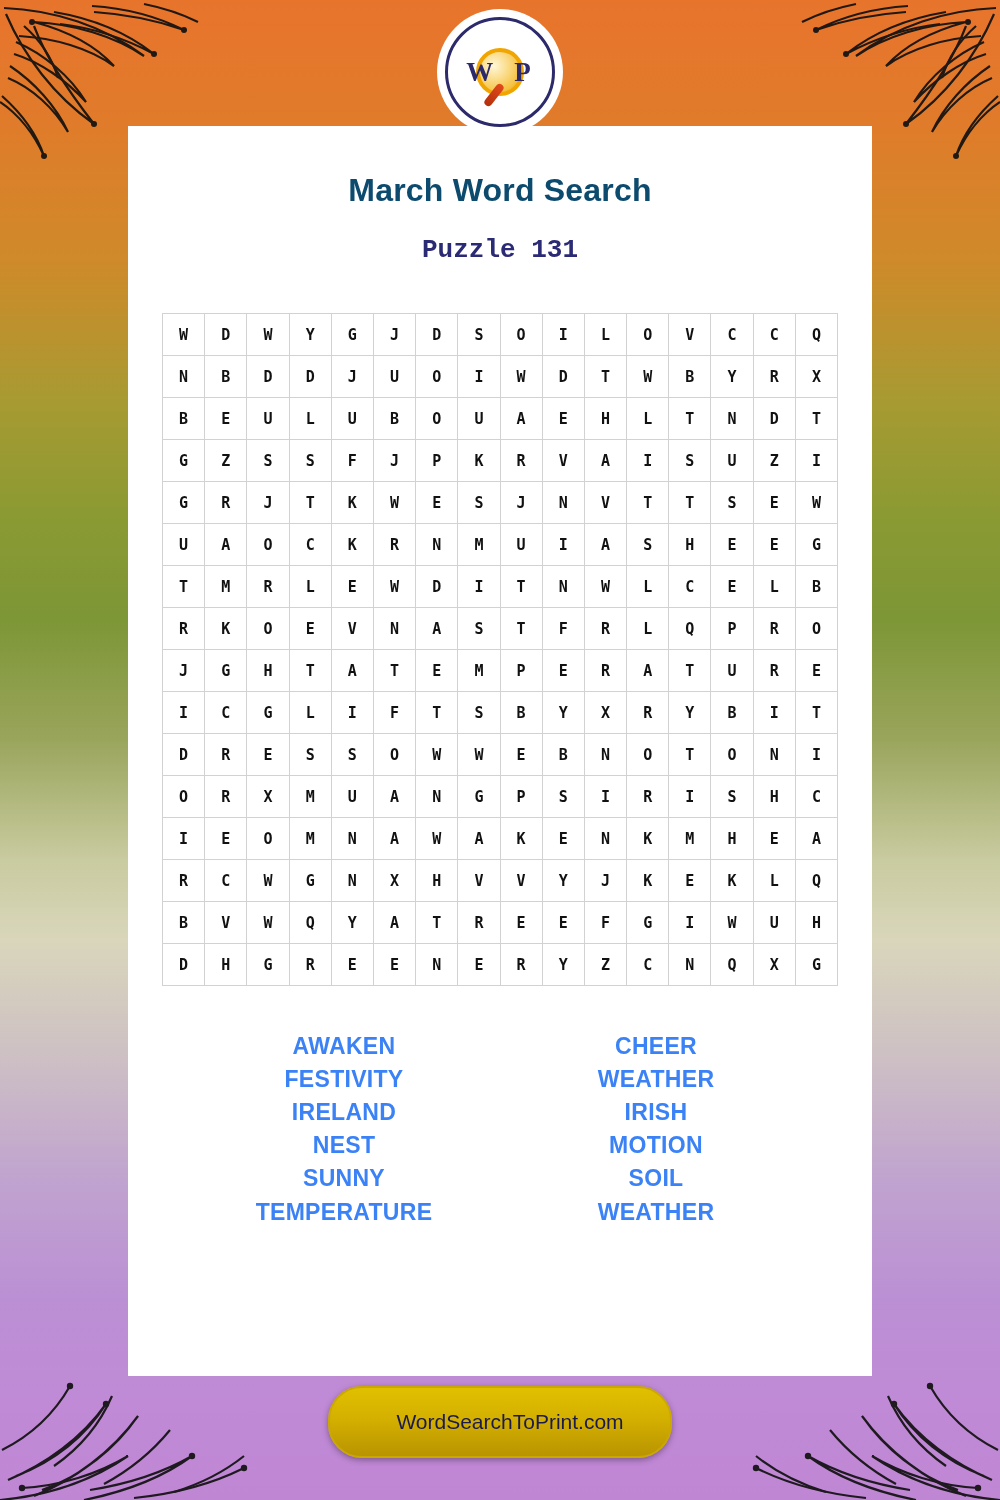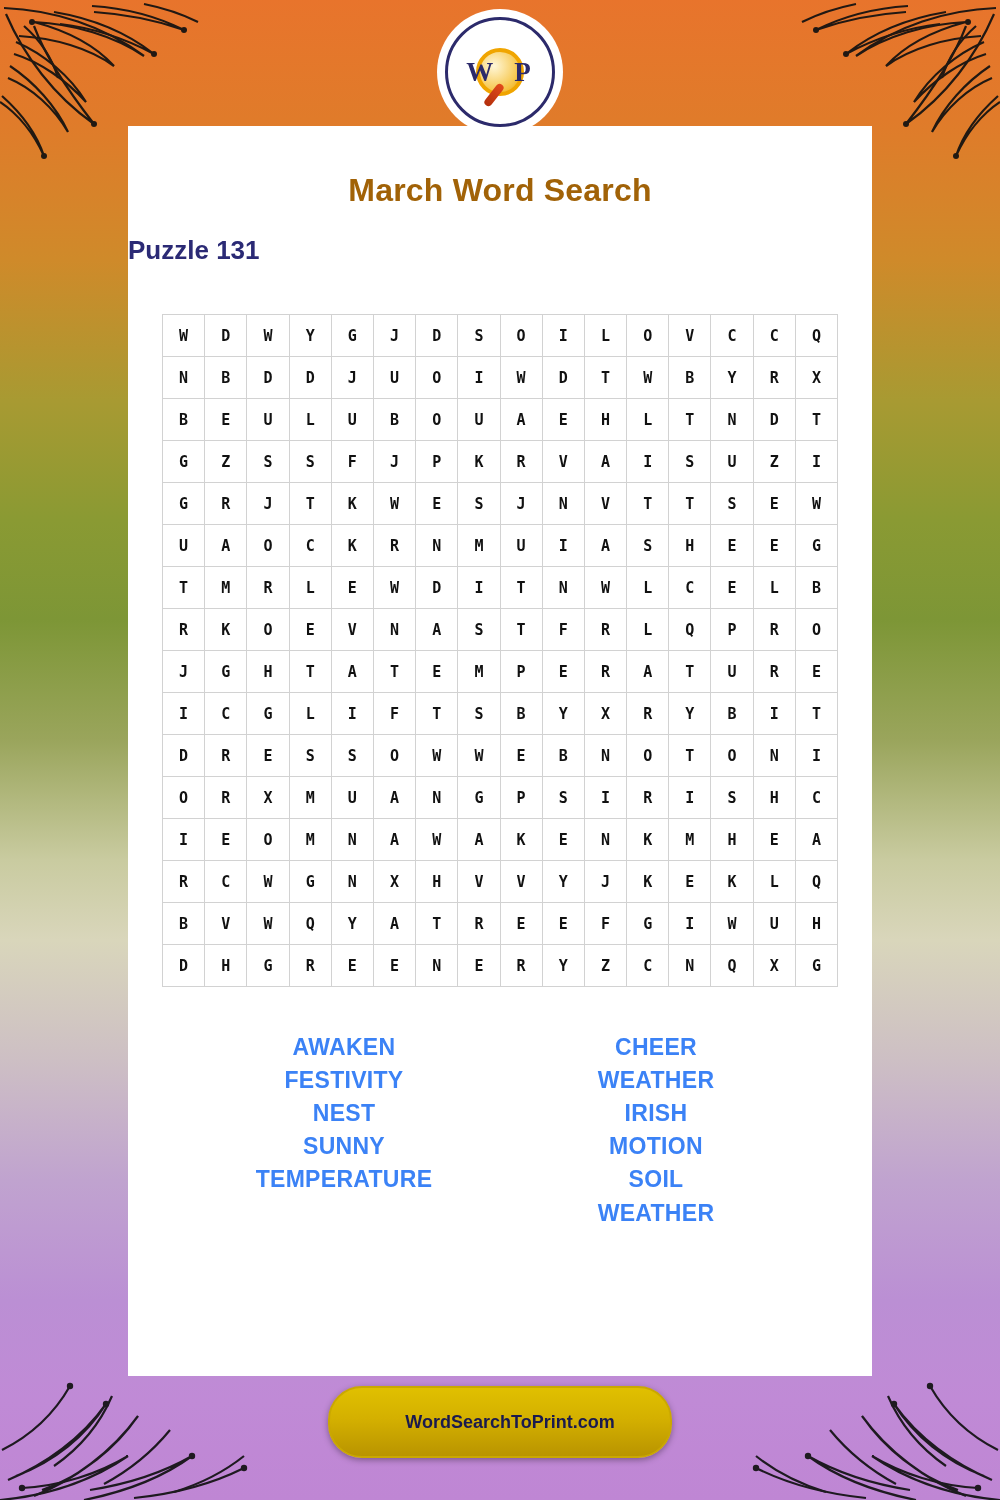--- a/index.html
+++ b/index.html
@@ -119,30 +119,31 @@
     width: 744px;
     height: 1250px;
     background: #ffffff;
     z-index: 4;
   }
 
   .title {
     text-align: center;
     font-size: 32px;
     font-weight: bold;
-    color: #a16207;
+    color: #0c4a6e;
     margin-top: 46px;
     letter-spacing: 0.2px;
   }
   .subtitle {
-    text-align: left;
+    text-align: center;
     font-size: 26px;
     font-weight: bold;
     color: #2b2a75;
     margin-top: 26px;
+    font-family: Liberation Mono, monospace;
   }
 
   
   .grid-wrap {
     margin: 48px auto 0 auto;
     width: 676px;
   }
   table.grid {
     border-collapse: collapse;
     width: 676px;
@@ -189,22 +190,22 @@
     border-radius: 34px;
     background: linear-gradient(to bottom, #e0c000 0%, #d4b000 45%, #b99400 100%);
     border: 2px solid #caa800;
     box-shadow: 0 2px 6px rgba(0,0,0,0.35);
     display: flex;
     align-items: center;
     justify-content: center;
     z-index: 7;
   }
   .footer-btn span {
-    font-size: 18px;
-    font-weight: bold;
+    font-size: 21px;
+    font-weight: normal;
     color: #1a1a4e;
     margin-left: 20px;
   }
 </style>
 </head>
 <body>
 
 <div class="page">
 
   <div class="corner corner-tl">
@@ -605,20 +606,21 @@
               <td>G</td>
             </tr>
           </tbody>
       </table>
     </div>
 
     <div class="wordlist">
       <div class="wordcol" id="word-col-left">
           <div class="word">AWAKEN</div>
           <div class="word">FESTIVITY</div>
+          <div class="word">IRELAND</div>
           <div class="word">NEST</div>
           <div class="word">SUNNY</div>
           <div class="word">TEMPERATURE</div>
         </div>
       <div class="wordcol" id="word-col-right">
           <div class="word">CHEER</div>
           <div class="word">WEATHER</div>
           <div class="word">IRISH</div>
           <div class="word">MOTION</div>
           <div class="word">SOIL</div>

